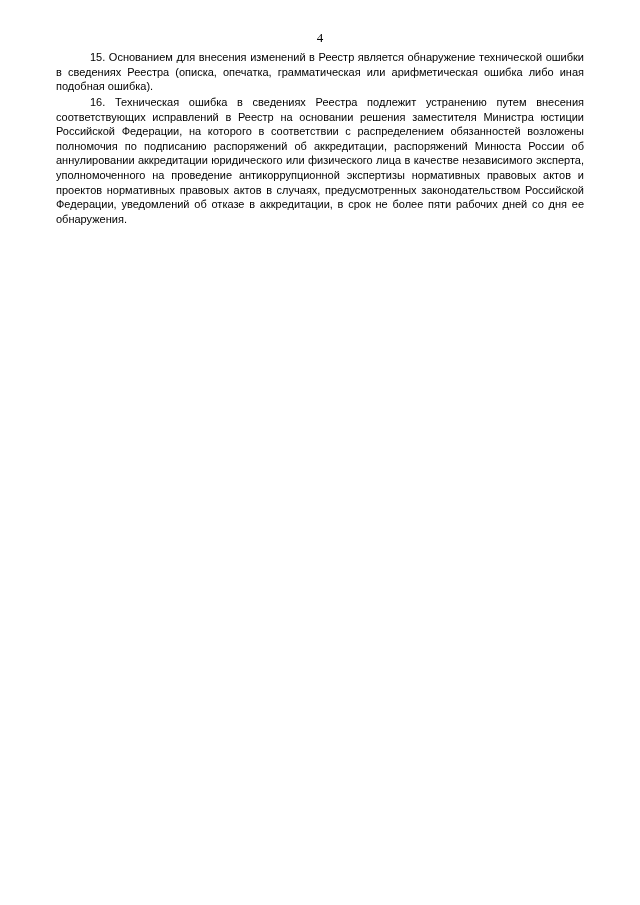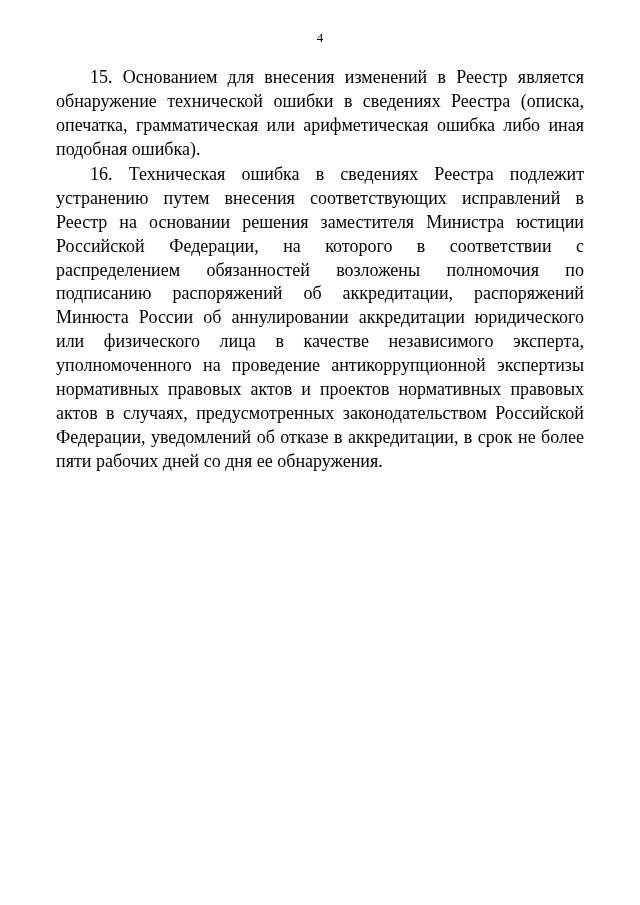--- a/index.html
+++ b/index.html
@@ -32,26 +32,26 @@
     font-family: "Liberation Serif", "DejaVu Serif", serif;
     color: #000000;
   }
   .body-text {
     position: absolute;
     top: 50px;
     left: 56px;
     width: 528px;
   }
   .para {
-    margin: 16px 0 0 0;
+    margin: 0 0 0 0;
     text-indent: 34px;
     text-align: justify;
-    font-size: 18px;
+    font-size: 11px;
     line-height: 1.33;
-    font-family: Liberation Serif, serif;
+    font-family: Liberation Sans, sans-serif;
     color: #000000;
     hyphens: none;
   }
   .para + .para {
     margin-top: 1px;
   }
 </style>
 </head>
 <body>
 

